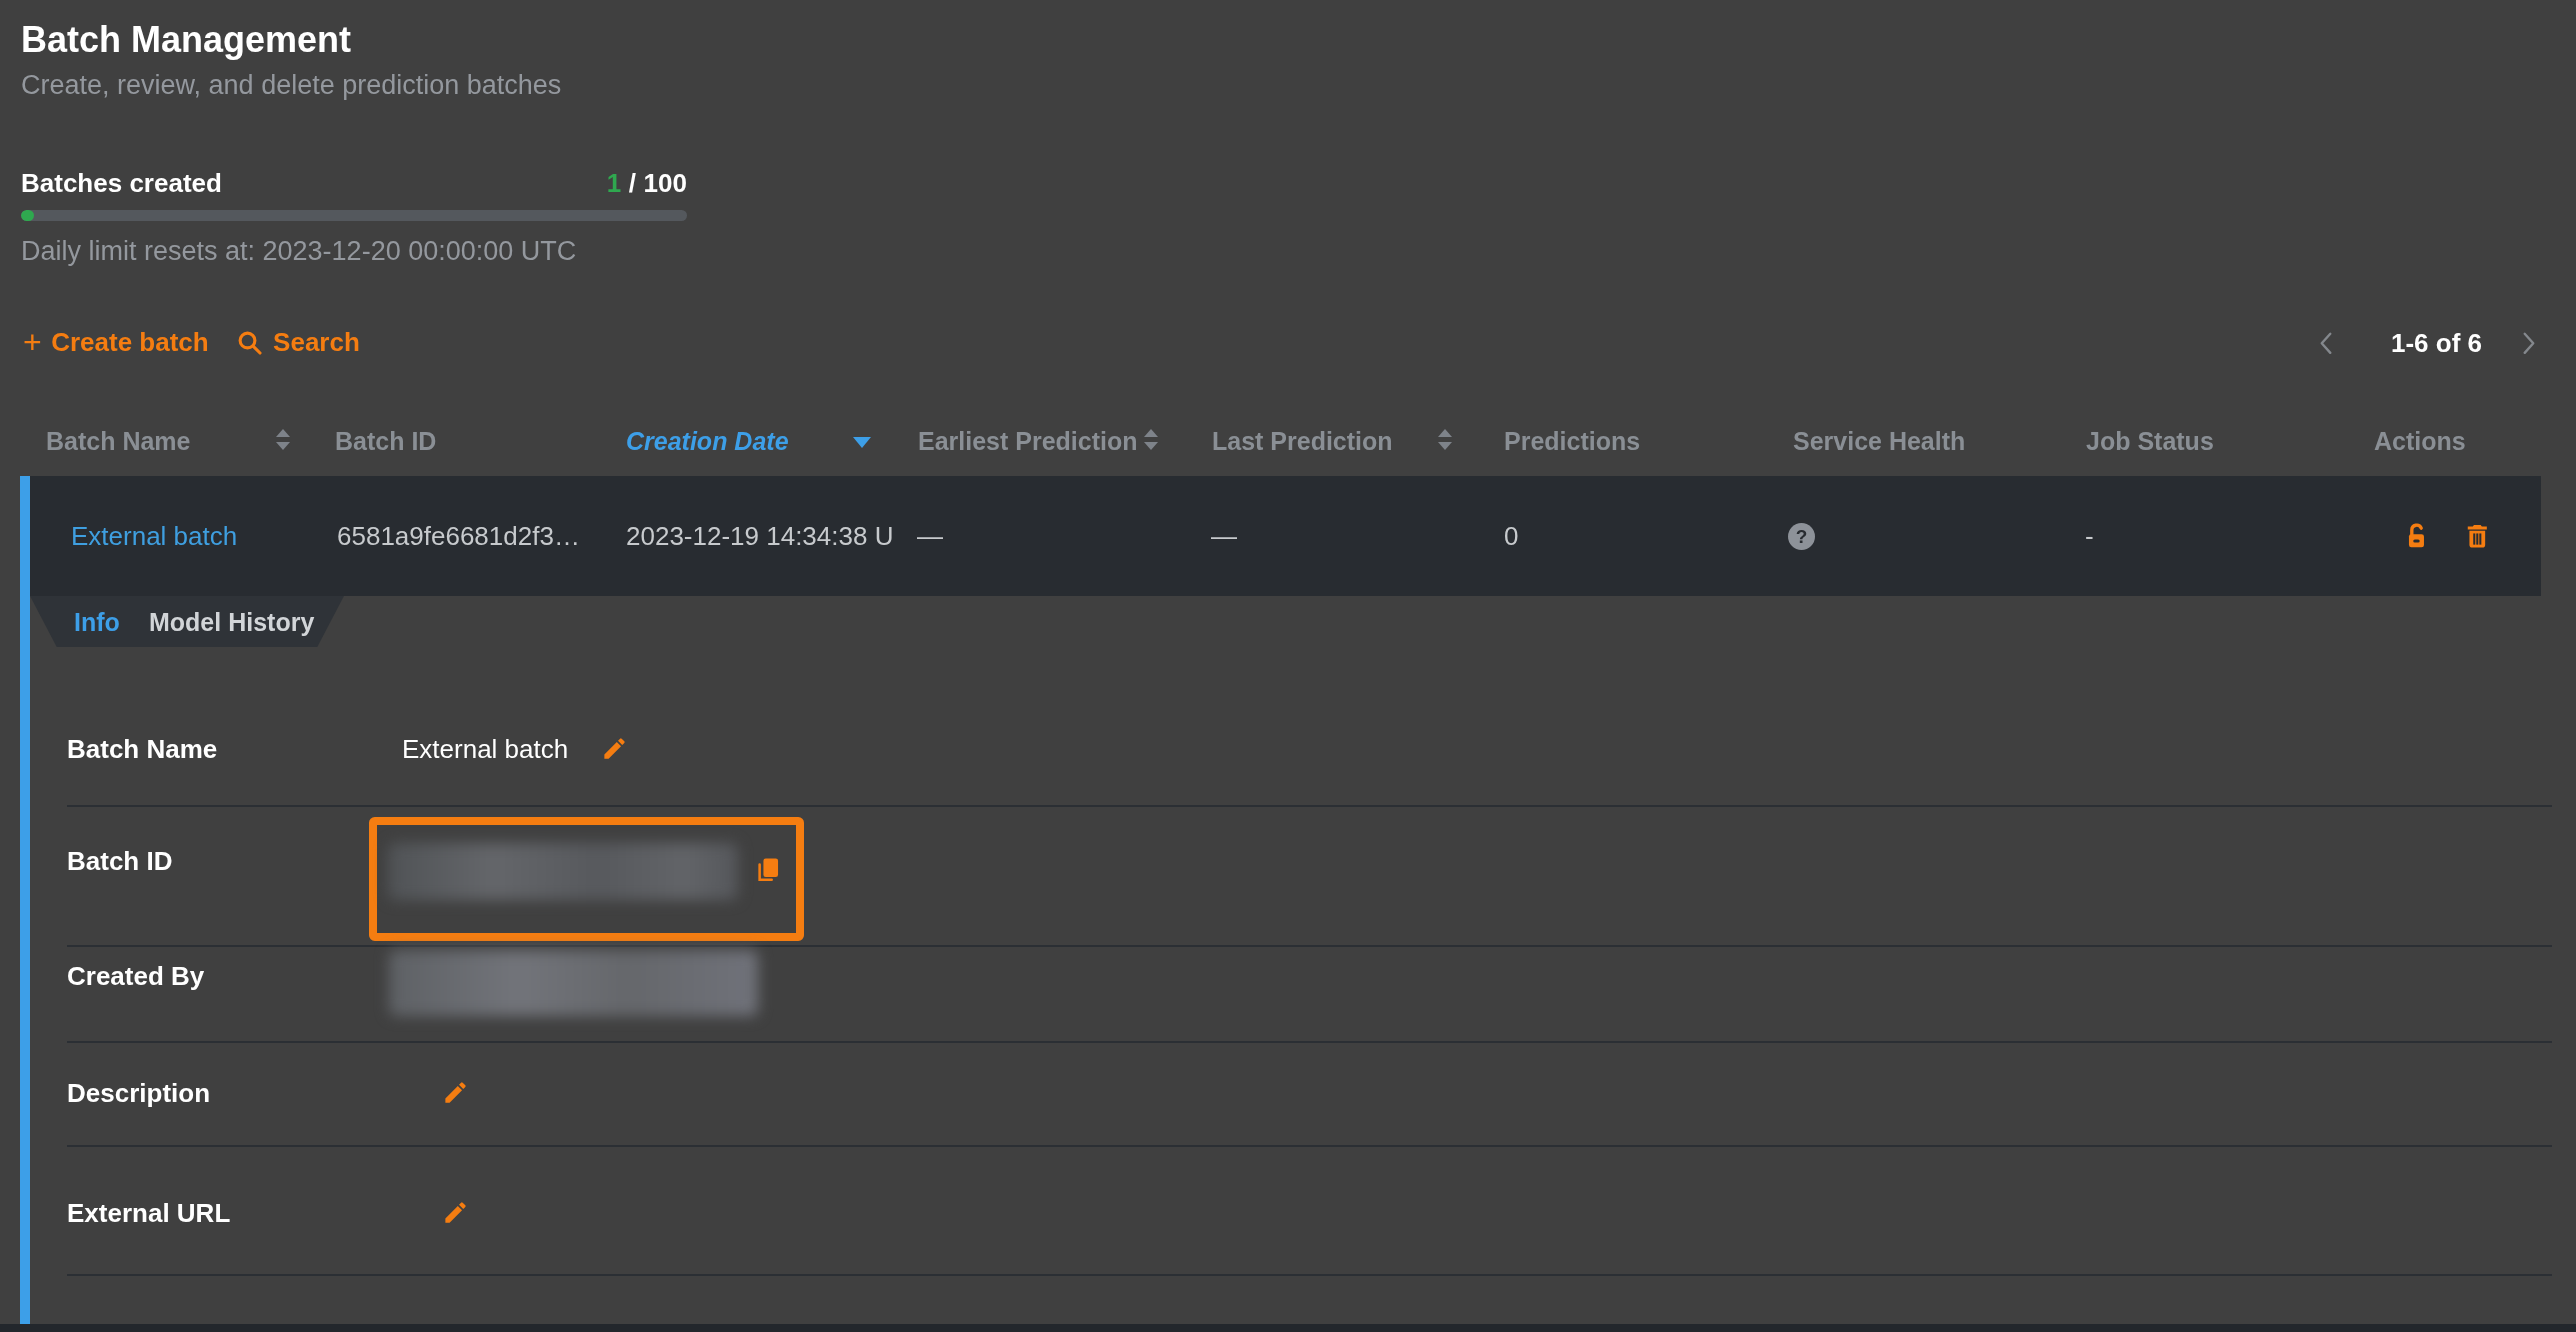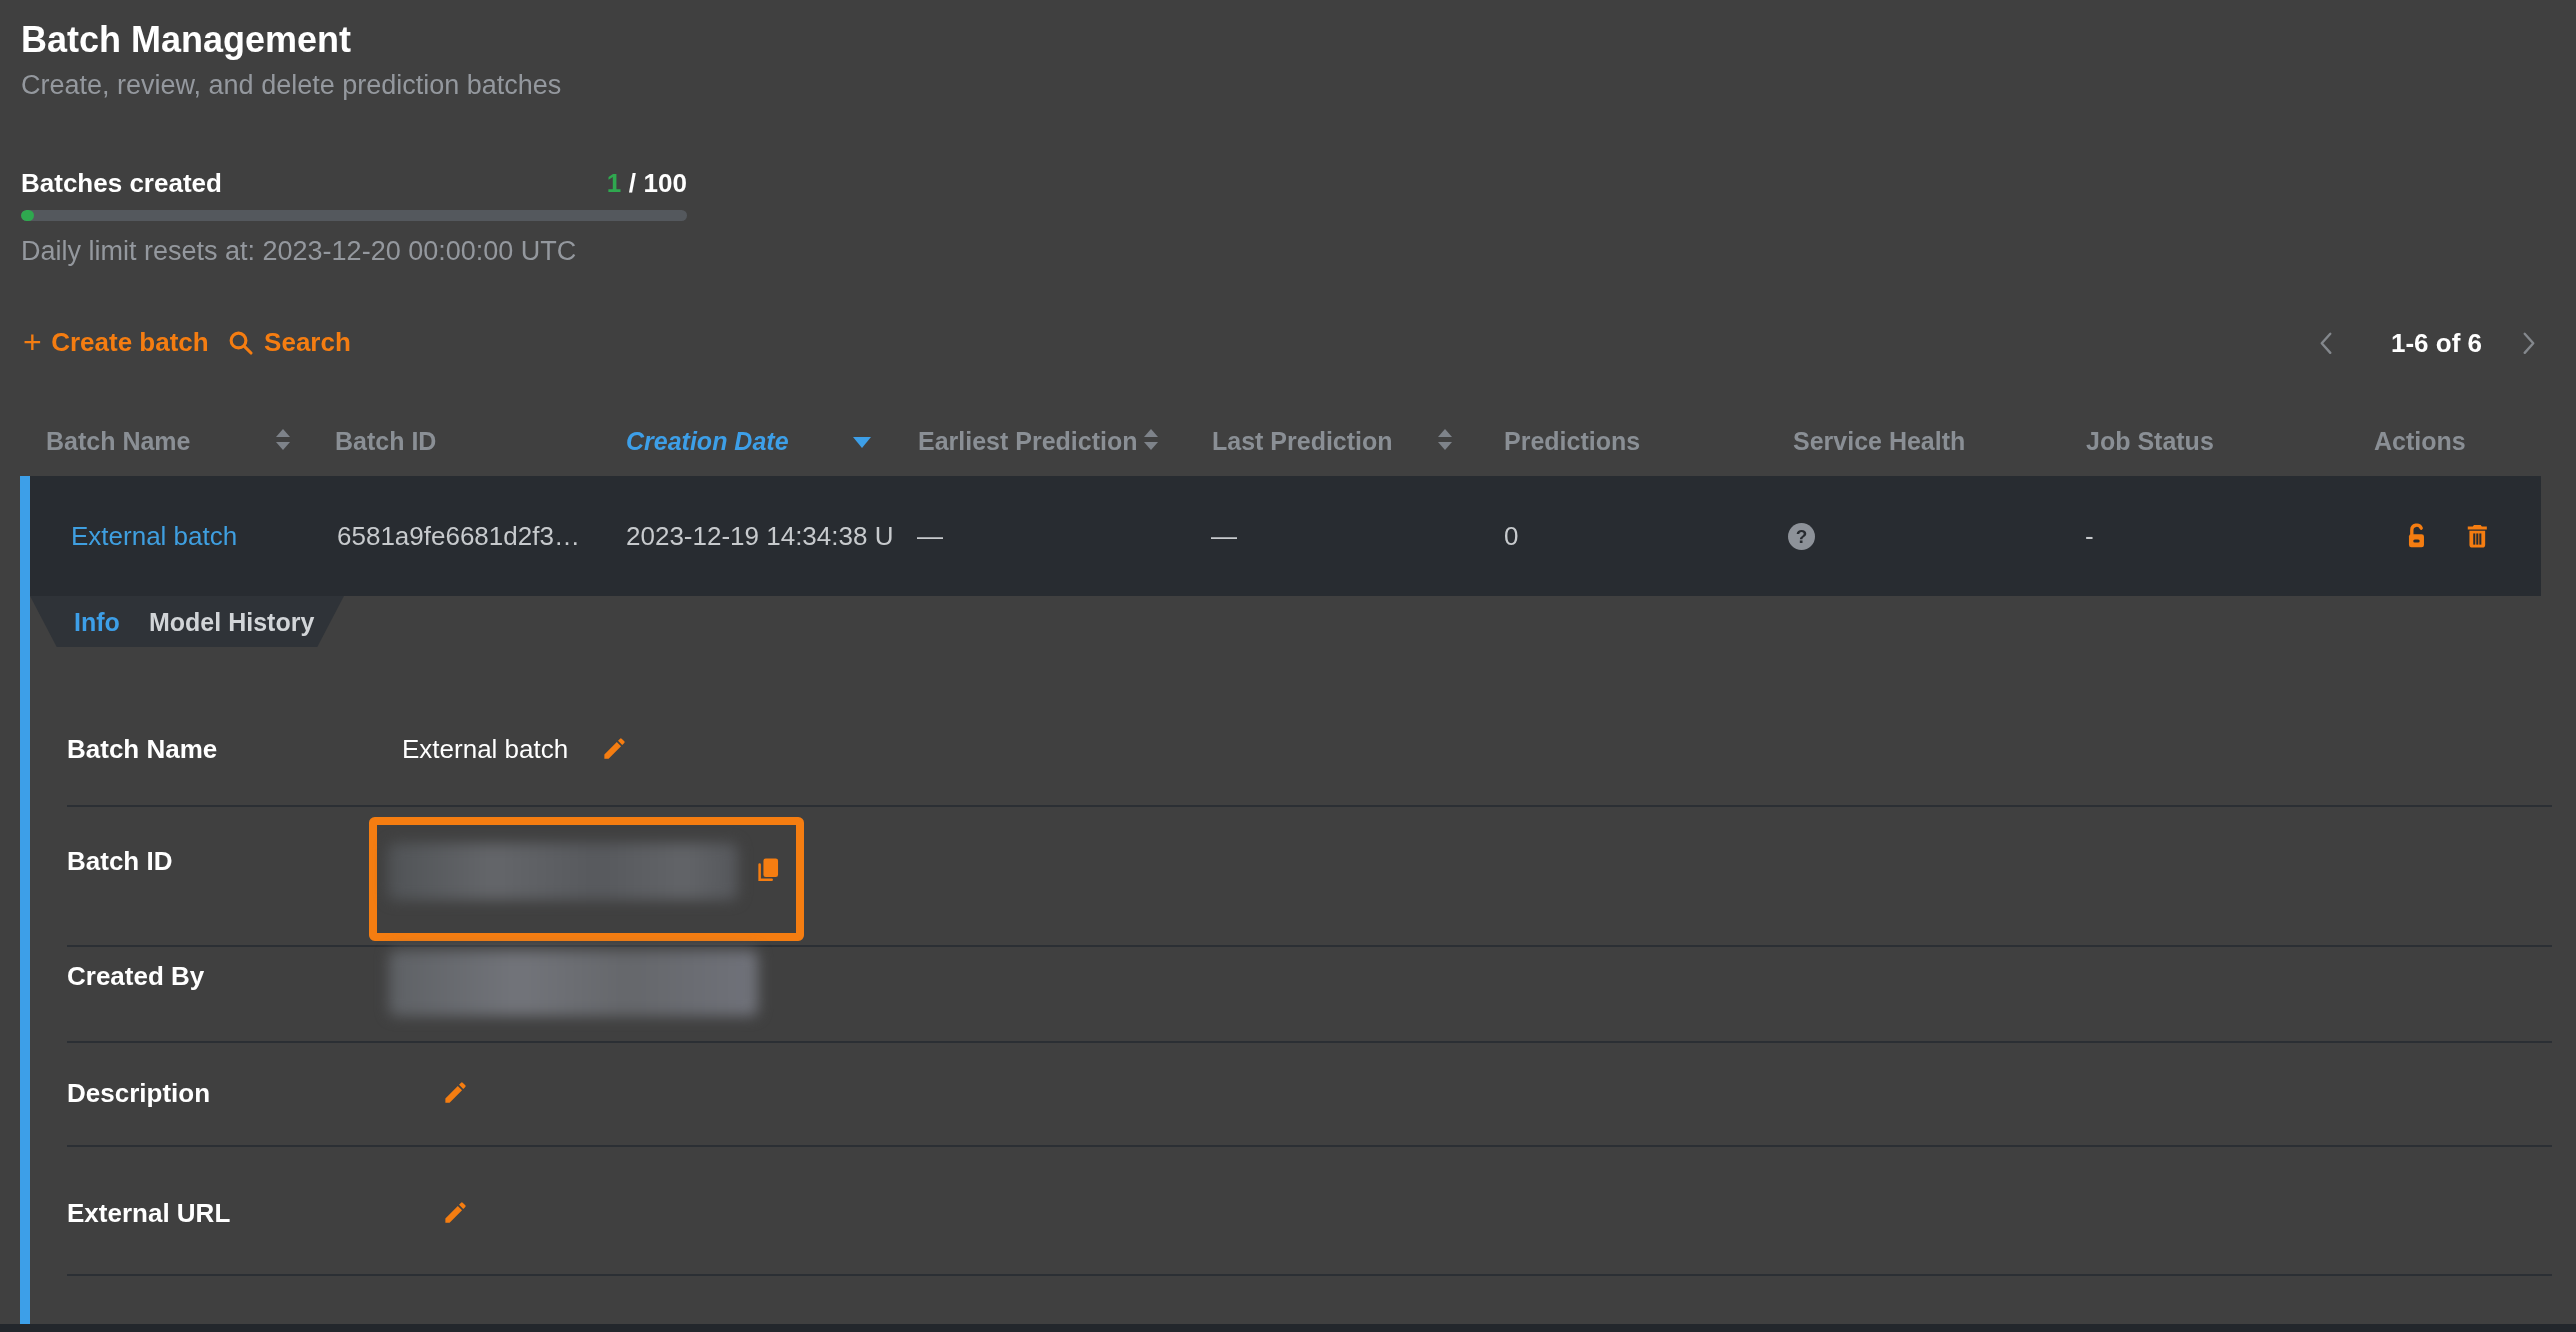--- a/index.html
+++ b/index.html
@@ -83,21 +83,21 @@
   </div>
   <div class="track">
     <div class="fill"></div>
   </div>
   <div class="abs note" style="left:21px;top:236px;">Daily limit resets at: 2023-12-20 00:00:00 UTC</div>
 
   <div class="abs toolbtn" style="left:23px;top:327px;">
     <span class="plus">+</span>
     <span>Create batch</span>
   </div>
-  <div class="abs toolbtn" style="left:226px;top:327px;">
+  <div class="abs toolbtn" style="left:235px;top:327px;">
     <span style="display:flex;">
       <svg viewBox="0 0 24 24" width="28.6" height="28.6" fill="none" stroke="#f57d11" stroke-width="2.6">
         <circle cx="10.5" cy="10.5" r="6.2"></circle>
         <line x1="15.2" y1="15.2" x2="21" y2="21" stroke-linecap="round"></line>
       </svg>
     </span>
     <span>Search</span>
   </div>
 
   <div class="abs pager" style="left:2315px;top:327px;width:225px;height:32px;">

